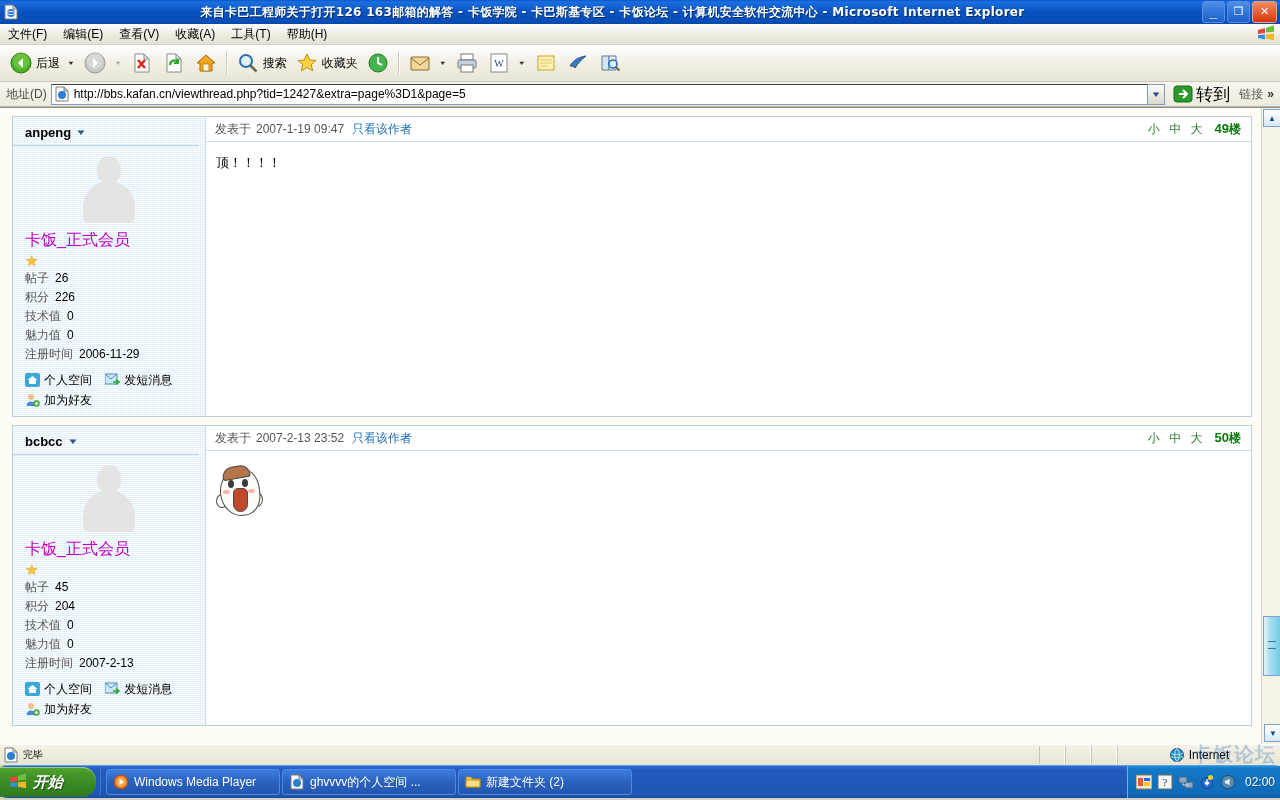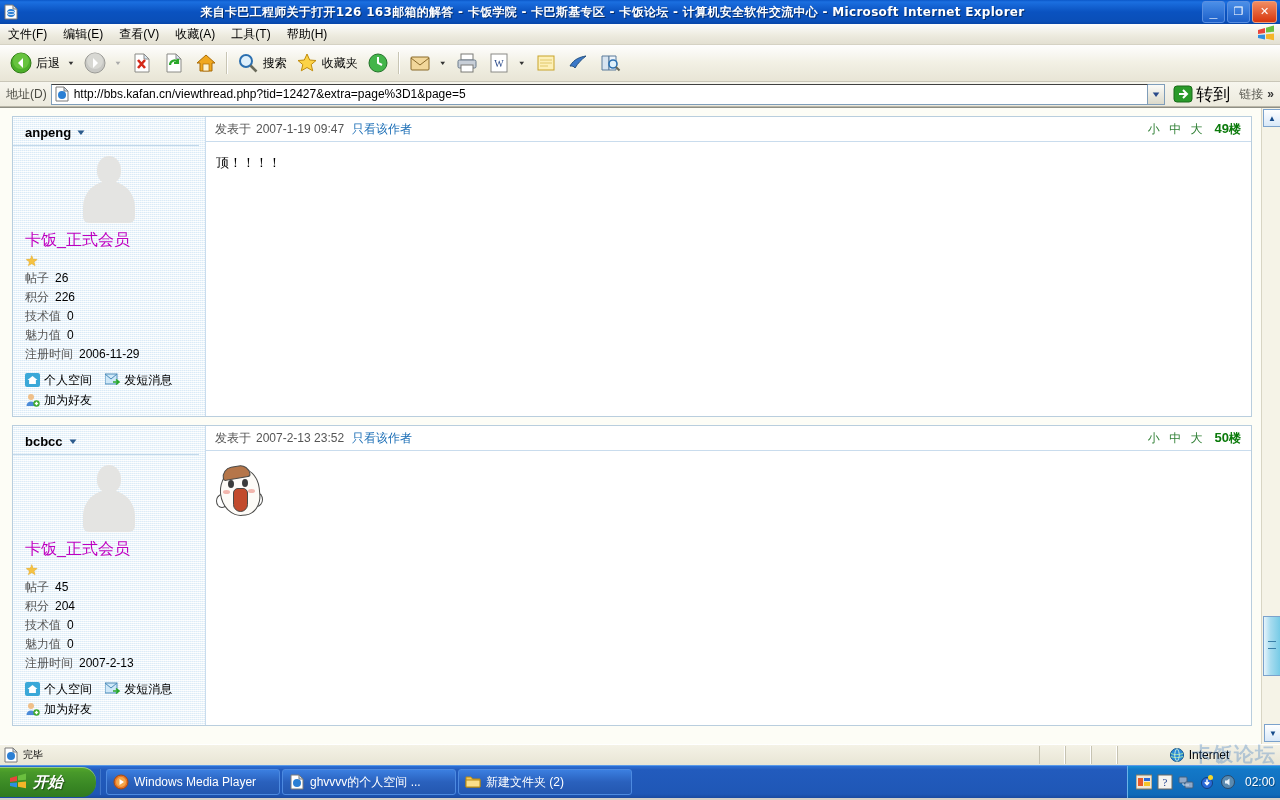--- a/index.html
+++ b/index.html
@@ -170,21 +170,21 @@
   .st-sm{width:24px;}
   #watermark{
     position:absolute;right:4px;top:-4px;font-size:20px;font-weight:bold;
     color:rgba(40,110,190,.30);letter-spacing:1px;pointer-events:none;
     font-family:"DejaVu Sans","Liberation Sans",sans-serif;
   }
   
   #taskbar{
     height:32px;width:1280px;
     background:linear-gradient(to bottom,#2b6fd6 0%,#2a66c8 6%,#225bbd 12%,#1f57b6 88%,#1a4aa0 100%);
-    border-top:1px solid #5a9ae8;display:flex;align-items:center;position:relative;
+    border-top:1px solid #5a9ae8;display:flex;align-items:center;position:relative;border-radius:6px;
   }
   #startbtn{
     width:96px;height:30px;flex:none;position:relative;
     background:linear-gradient(to bottom,#56aa2b 0%,#48992a 18%,#3b8a25 55%,#2f7a1f 100%);
     border-radius:0 14px 14px 0;display:flex;align-items:center;
     box-shadow:inset 0 1px 0 rgba(255,255,255,.4);
   }
   #startbtn .flag{width:20px;height:18px;margin-left:8px;position:relative;}
   #startbtn .slabel{color:#fff;font-weight:bold;font-style:italic;font-size:15px;margin-left:5px;
     text-shadow:1px 1px 1px rgba(0,0,0,.45);font-family:"DejaVu Sans","Liberation Sans",sans-serif;}

